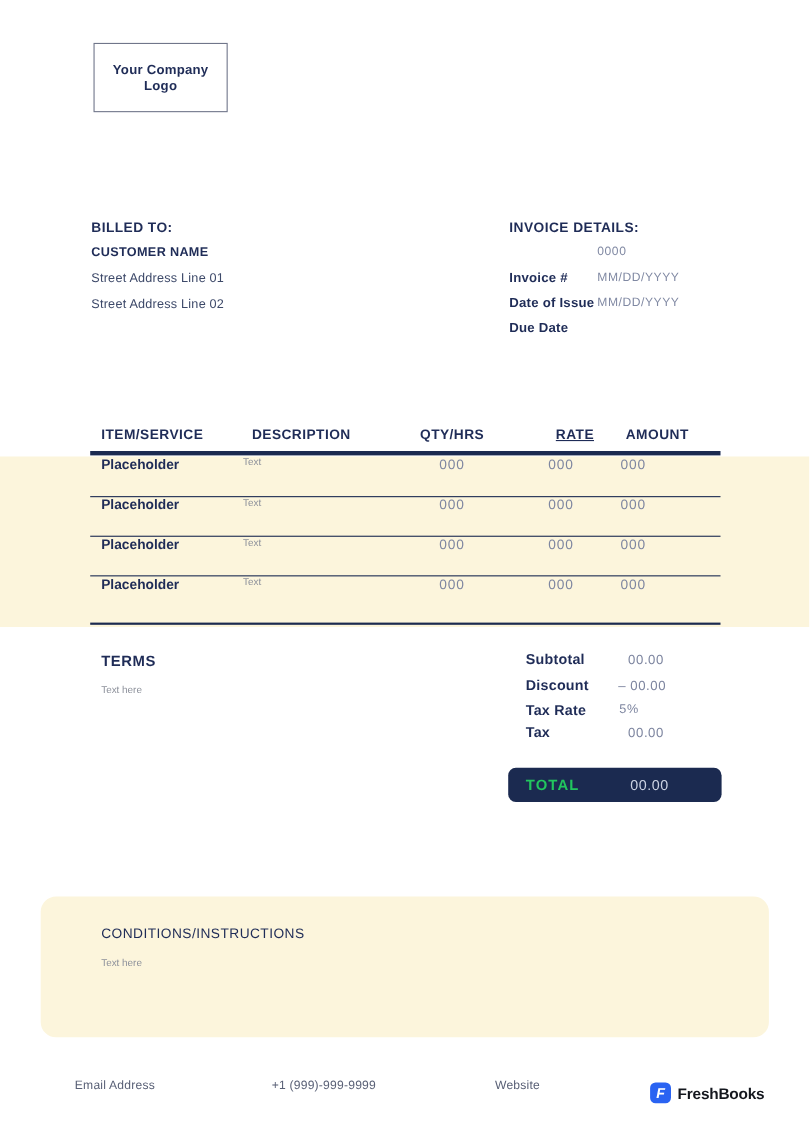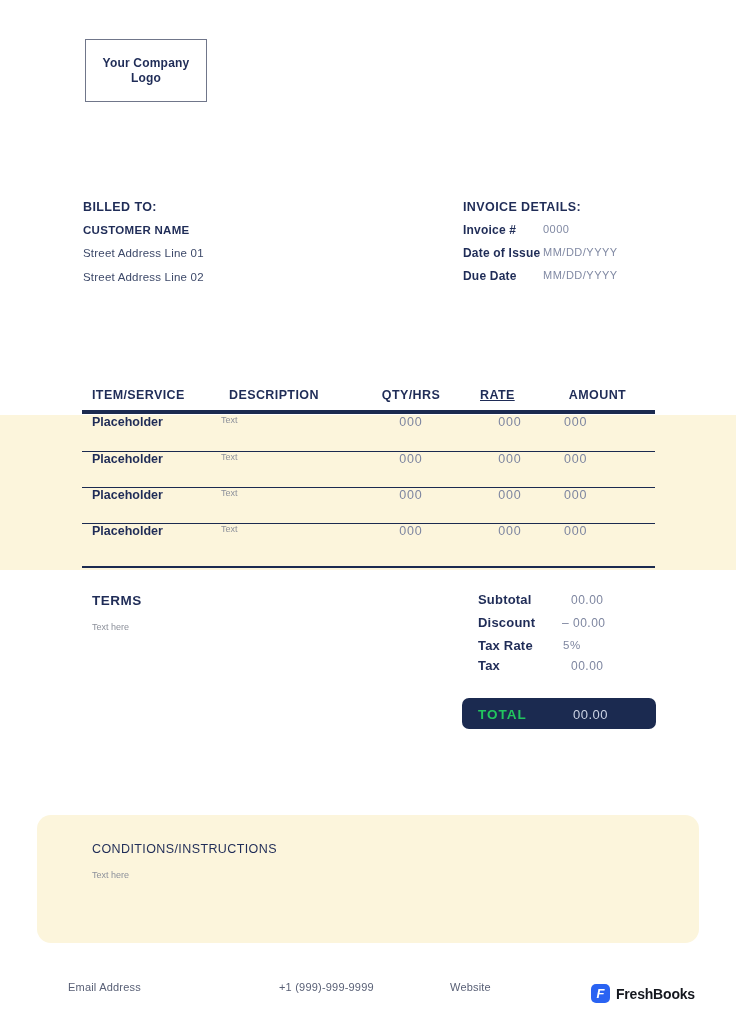--- a/index.html
+++ b/index.html
@@ -27,32 +27,32 @@
   
   .sec-heading { font-size:12.5px; font-weight:bold; letter-spacing:.4px; color:#1f2c57; }
   .billed-heading { left:83px; top:200px; }
   .customer-name { left:83px; top:224px; font-size:11.5px; font-weight:bold; letter-spacing:.3px; color:#1f2c57; }
   .addr { font-size:11.5px; color:#3d4969; letter-spacing:.2px; }
   .addr1 { left:83px; top:247px; }
   .addr2 { left:83px; top:271px; }
 
   
   .details-heading { left:463px; top:200px; }
-  .det-label { left:463px; font-size:12px; font-weight:bold; color:#1f2c57; letter-spacing:.2px; }
+  .det-label { left:463px; font-size:12px; font-weight:bold; color:#1f2c57; letter-spacing:.2px;margin-top:22px; }
   .det-value { left:543px; font-size:11px; color:#8089a3; letter-spacing:.5px; }
   .det-r1 { top:223px; } .det-r2 { top:246px; } .det-r3 { top:269px; }
 
   
   .tbl-header { left:82px; top:388px; width:573px; display:flex; }
   .tbl-header .cell { font-size:12.5px; font-weight:bold; color:#1f2c57; letter-spacing:.4px; }
   .col-item { width:139px; padding-left:10px; }
   .col-desc { width:121px; }
   .tbl-header .col-desc { padding-left:8px; }
   .col-qty  { width:138px; text-align:center; }
-  .col-rate { width:60px;  text-align:left;text-decoration:underline; }
+  .col-rate { width:60px;  text-align:right;text-decoration:underline; }
   .col-amt  { width:115px; text-align:center; }
 
   .thick-line { left:82px; top:410px; width:573px; height:4px; background:#1b2a50; }
   .cream-band { left:0; top:415px; width:736px; height:155px; background:#fcf5dc; }
 
   .rows-wrap { left:82px; top:415px; width:573px; }
   .item-row { display:flex; align-items:flex-start; border-bottom:1.5px solid #1b2a50; }
   .item-row.r1 { height:37px; }
   .item-row.r2 { height:36px; }
   .item-row.r3 { height:36px; }
@@ -90,21 +90,21 @@
   }
 
   
   .cond-box { left:37px; top:815px; width:662px; height:128px; background:#fcf5dc; border-radius:14px; }
   .cond-heading { position:absolute; left:55px; top:27px; font-size:12.5px; font-weight:normal; letter-spacing:.4px; color:#1f2c57; }
   .cond-text { position:absolute; left:55px; top:55px; font-size:9px; color:#8d919b; }
 
   
   .foot-text { font-size:11px; color:#596076; letter-spacing:.2px; }
   .f-email { left:68px; top:981px; }
-  .f-phone { left:247px; top:981px;margin-left:32px; }
+  .f-phone { left:247px; top:981px; }
   .f-web   { left:450px; top:981px; }
   .fb-mark {
     left:591px; top:984px; width:19px; height:19px;
     background:#2a63f2; border-radius:5px;
     display:flex; align-items:center; justify-content:center;
   }
   .fb-mark span { color:#ffffff; font-size:13px; font-weight:bold; font-style:italic; }
   .fb-name { left:616px; top:986px; font-size:14px; font-weight:bold; color:#14171e; letter-spacing:-.2px; }
 </style>
 </head>

